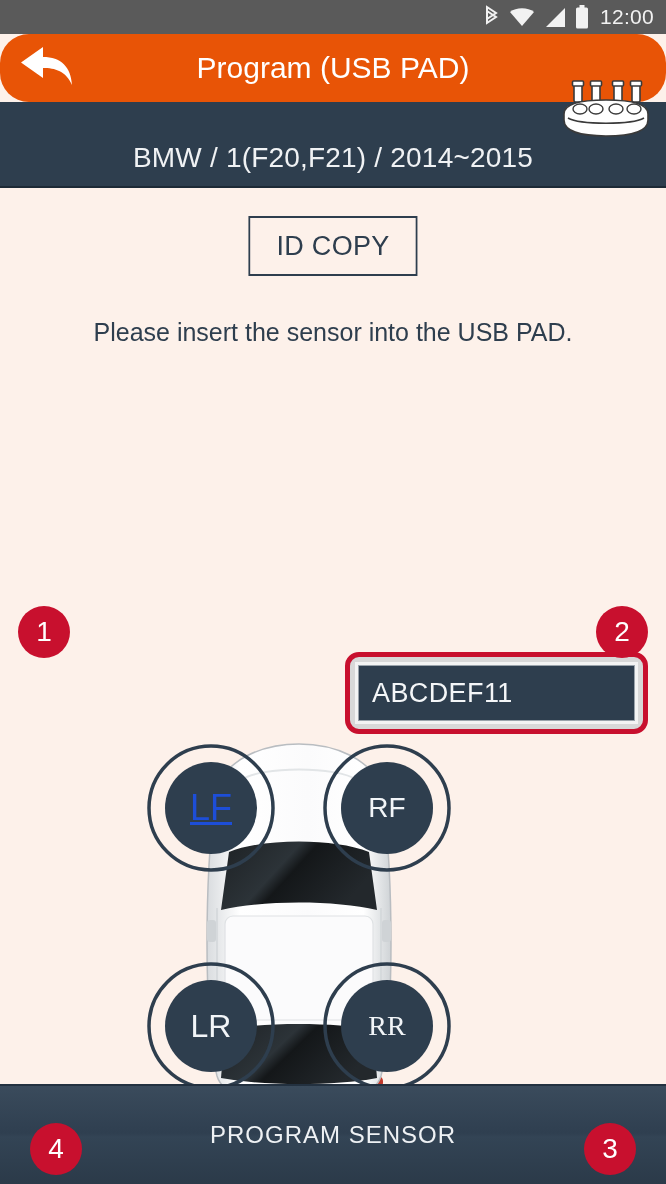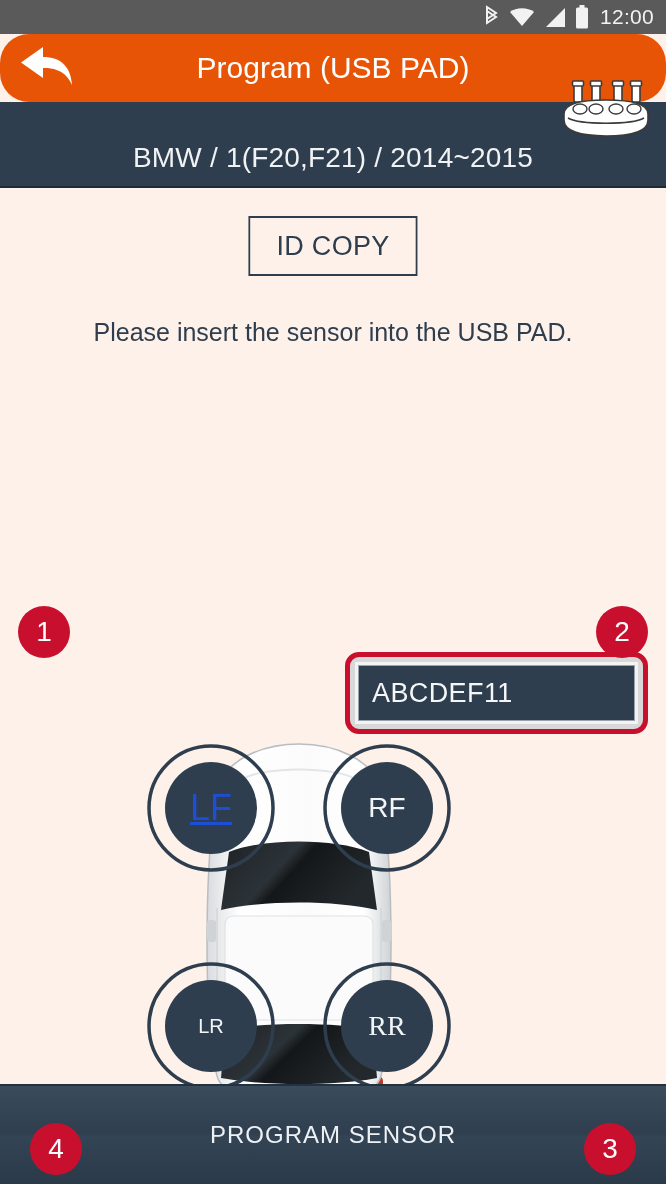--- a/index.html
+++ b/index.html
@@ -286,21 +286,21 @@
           <circle cx="254" cy="286" r="46"></circle>
         </g>
       </svg>
 
       <div style="position:absolute;left:46px;top:46px;width:64px;height:44px;display:flex;align-items:center;justify-content:center;color:#1d4ed8;font-size:36px;text-decoration:underline;">
         <span>LF</span>
       </div>
       <div style="position:absolute;left:222px;top:46px;width:64px;height:44px;display:flex;align-items:center;justify-content:center;color:#f2f5f8;font-size:28px;">
         <span>RF</span>
       </div>
-      <div style="position:absolute;left:46px;top:264px;width:64px;height:44px;display:flex;align-items:center;justify-content:center;color:#f2f5f8;font-size:20px;">
+      <div style="position:absolute;left:46px;top:264px;width:64px;height:44px;display:flex;align-items:center;justify-content:center;color:#f2f5f8;font-size:32px;">
         <span>LR</span>
       </div>
       <div style="position:absolute;left:222px;top:264px;width:64px;height:44px;display:flex;align-items:center;justify-content:center;color:#f2f5f8;font-size:28px;font-family:Liberation Serif, serif;">
         <span>RR</span>
       </div>
     </div>
 
   </div>
 
   <div class="action">

